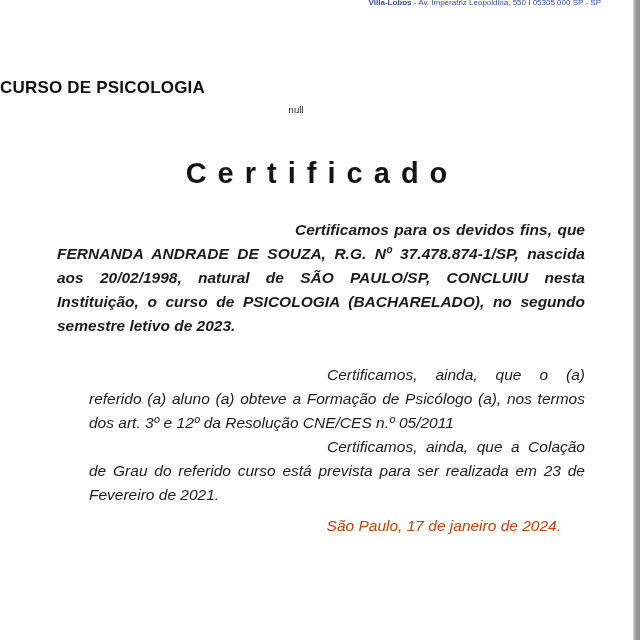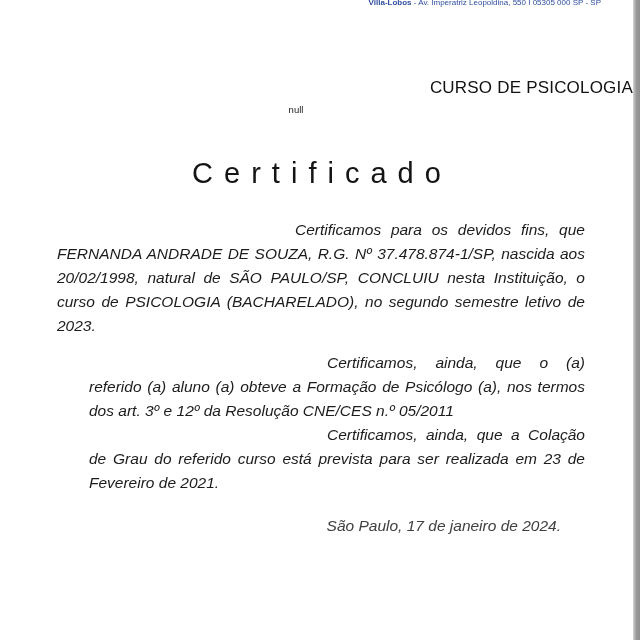--- a/index.html
+++ b/index.html
@@ -23,51 +23,51 @@
   
   .letterhead {
     position: absolute; top: -2px; right: 32px;
     font-size: 8px; line-height: 10px;
     color: #2f4e9e;
     white-space: nowrap;
   }
   .letterhead .inst { font-weight: bold; }
   .course-title {
     position: absolute; top: 78px; left: 0; width: 633px;
-    text-align: right;
-    font-size: 17px; font-weight: normal; letter-spacing: 0.2px;
+    text-align: left;
+    font-size: 17px; font-weight: bold; letter-spacing: 0.2px;
     color: #111;
   }
   .null-sub {
     position: absolute; top: 104px; left: 0; width: 592px;
     text-align: center;
     font-size: 9.5px; color: #222;
   }
   .cert-title {
     position: absolute; top: 157px; left: 0; width: 633px;
     text-align: center;
-    font-size: 29px; font-weight: 400;
+    font-size: 29px; font-weight: 700;
     letter-spacing: 0.38em; text-indent: 0.38em; 
     color: #141414;
   }
   .body-text {
     position: absolute; top: 218px; left: 57px; width: 528px;
     font-style: italic;
     font-size: 15.5px; line-height: 24px;
     text-align: justify;
     color: #1c1c1c;
   }
   .body-text p { margin: 0; text-indent: 238px; }
   .body-text p + p { margin-top: 0; margin-left: 32px; }
-  .body-text p.gap-after { margin-bottom: 13px; }
+  .body-text p.gap-after { margin-bottom: 25px; font-weight: bold; }
   .date-line {
     position: absolute; top: 517px; right: 72px;
     font-style: italic;
     font-size: 15.5px;
-    color: #404040;
+    color: #c2410c;
     white-space: nowrap;
   }
 </style>
 </head>
 <body>
 
 <div class="page">
 
   <div class="letterhead">
     <span class="inst">Villa-Lobos</span><span> - Av. Imperatriz Leopoldina, 550 I 05305 000 SP - SP</span>

